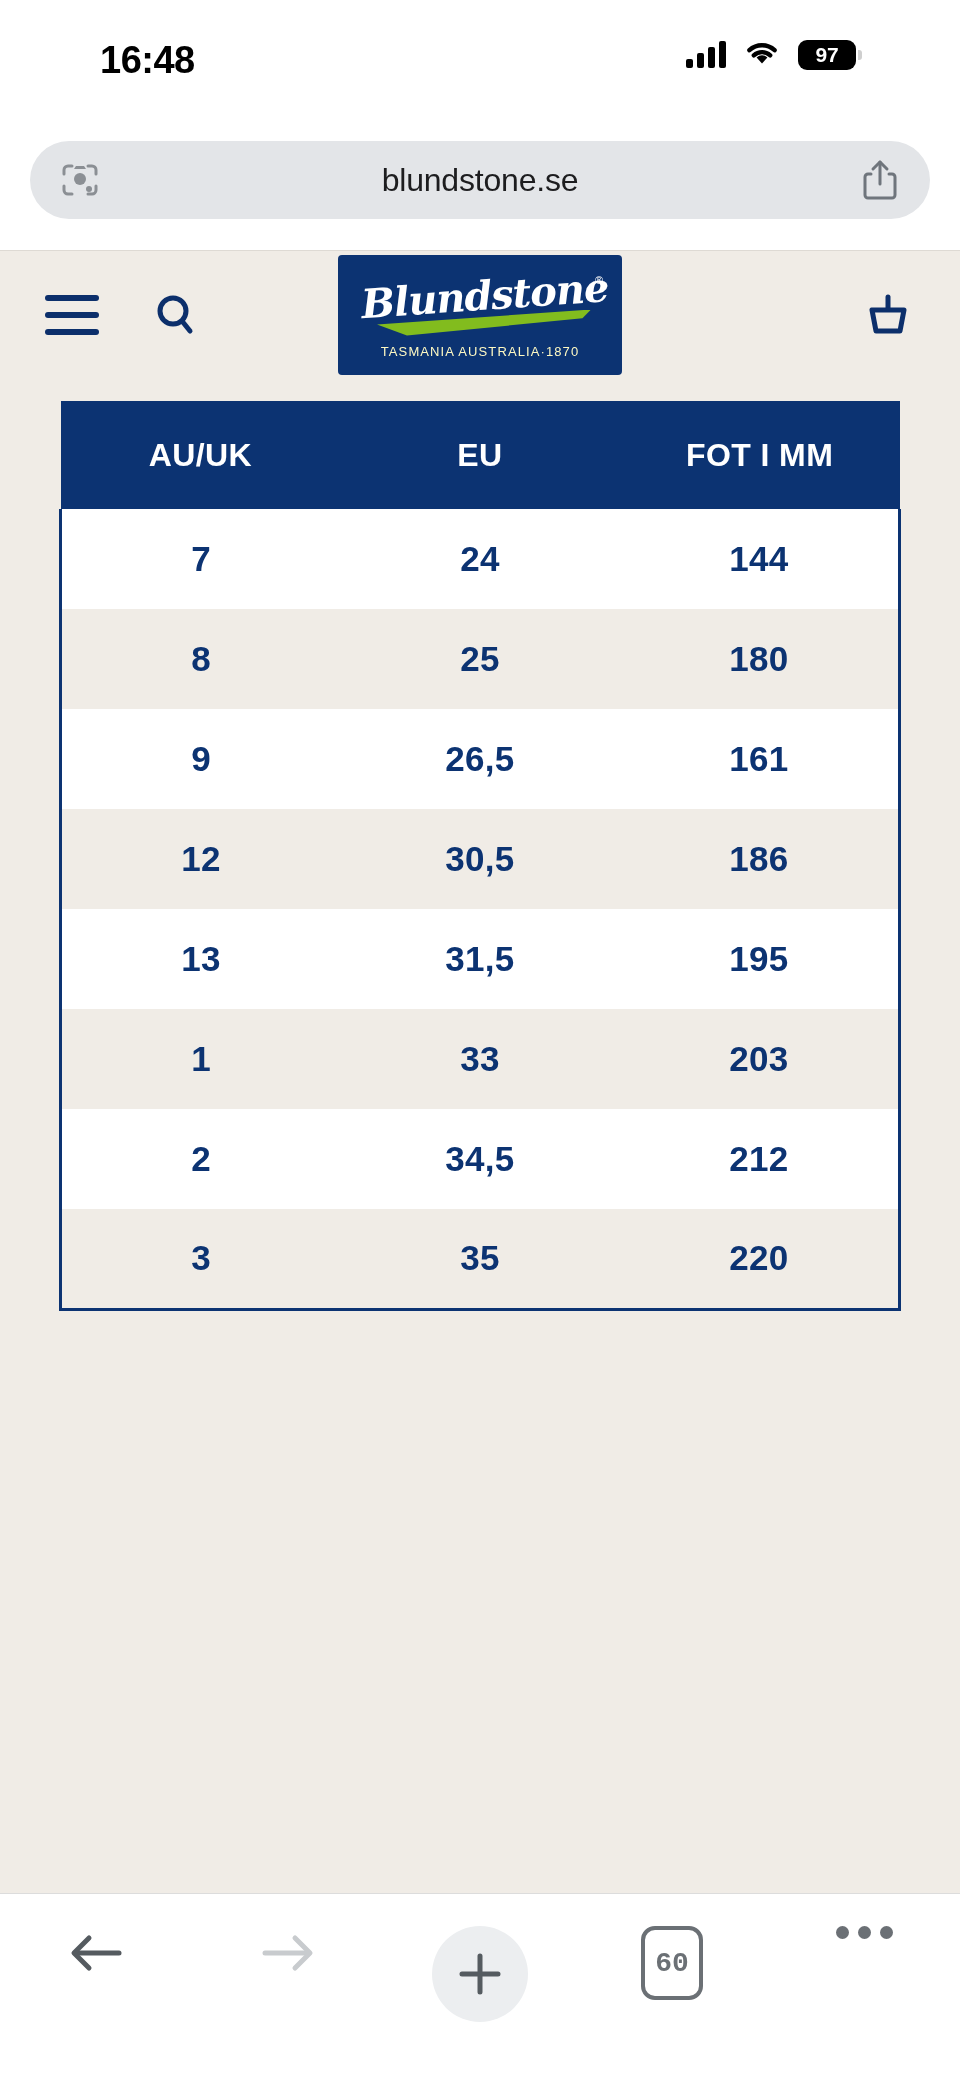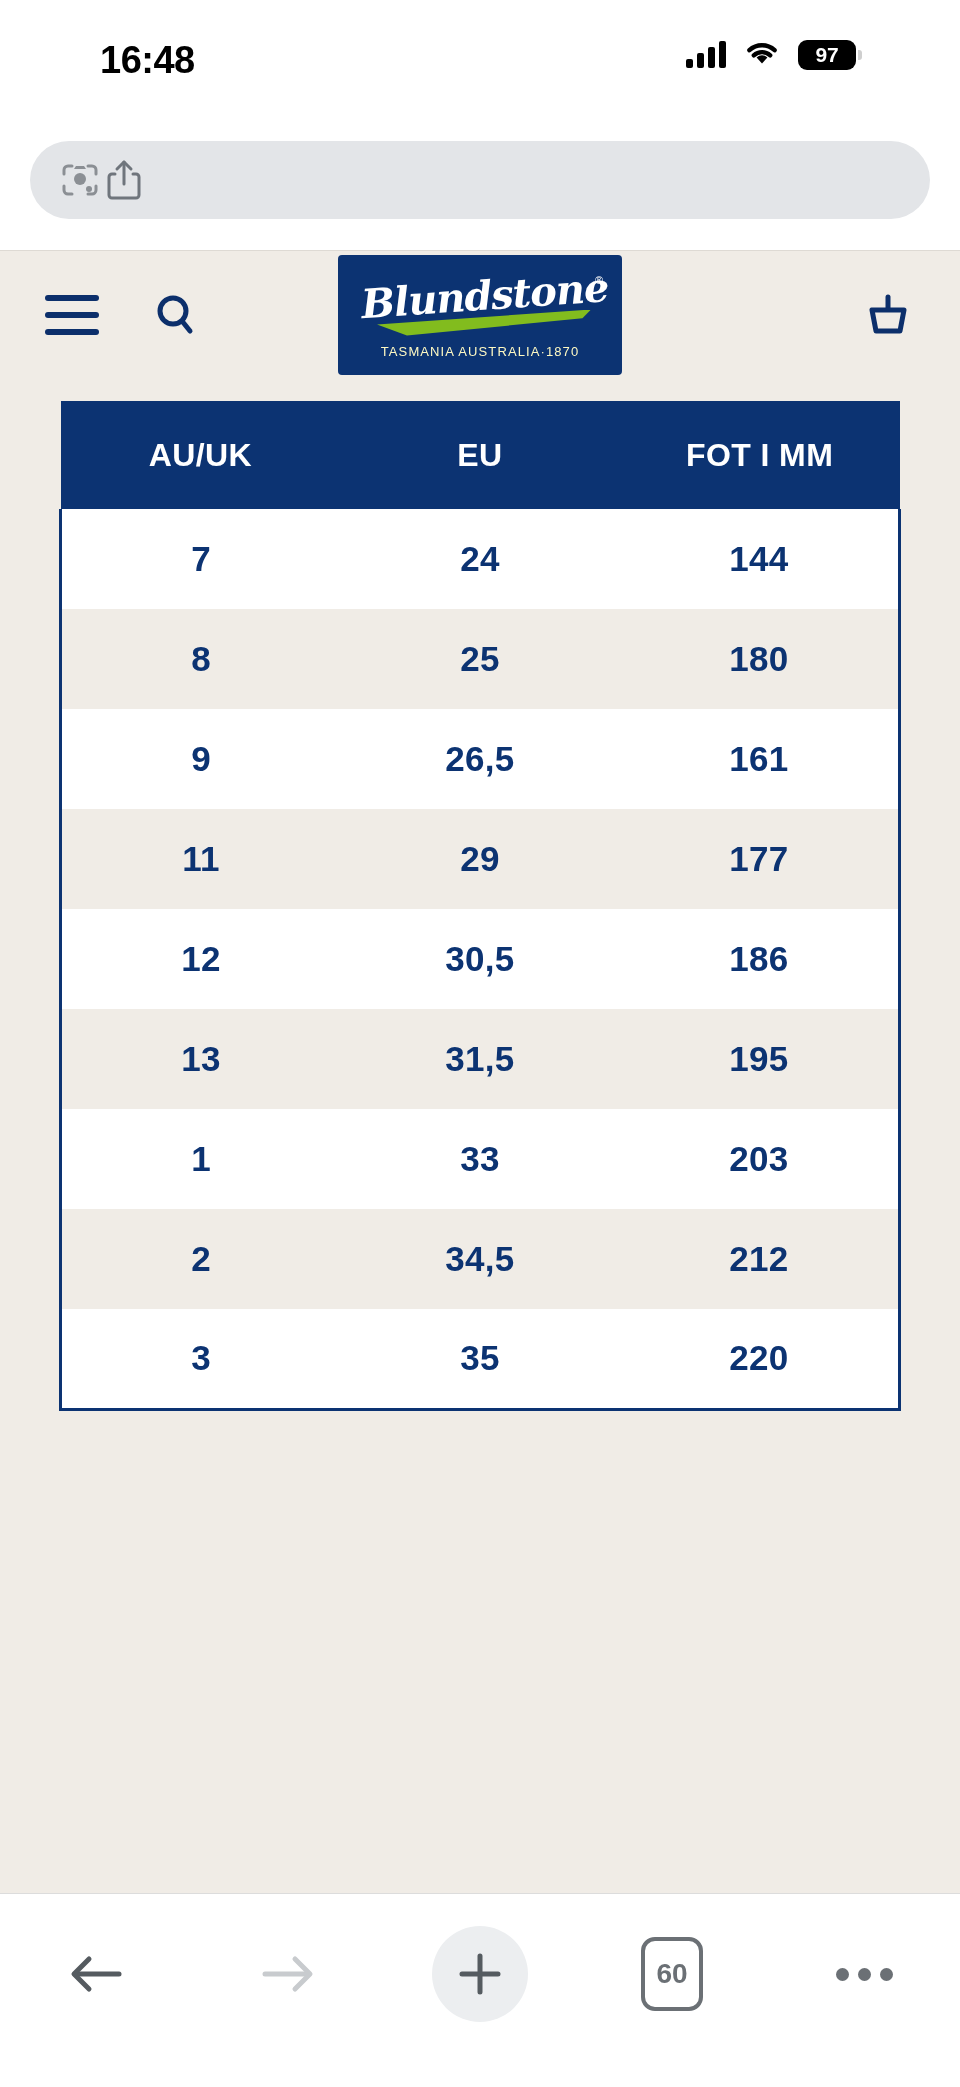--- a/index.html
+++ b/index.html
@@ -243,23 +243,23 @@
     height: 194px;
     background: #ffffff;
     border-top: 1px solid #dcdcdc;
     display: flex;
     align-items: flex-start;
     padding-top: 32px;
   }
   .bb-item {
     flex: 1;
     display: flex;
-    align-items: center;
     justify-content: center;
     height: 96px;
+    font-family: Liberation Mono, monospace;
   }
   .plus-circle {
     width: 96px; height: 96px;
     border-radius: 50%;
     background: #eceef0;
     display: flex; align-items: center; justify-content: center;
   }
   .tabcount {
     width: 62px; height: 74px;
     border: 4px solid #6b7075;
@@ -306,20 +306,21 @@
         <svg width="40" height="40" viewBox="0 0 40 40">
           <path d="M4 14 V10 a4 4 0 0 1 4-4 h4" stroke="#8b8f94" stroke-width="3" fill="none" stroke-linecap="round"></path>
           <path d="M36 14 V10 a4 4 0 0 0-4-4 h-4" stroke="#8b8f94" stroke-width="3" fill="none" stroke-linecap="round"></path>
           <path d="M4 26 v4 a4 4 0 0 0 4 4 h4" stroke="#8b8f94" stroke-width="3" fill="none" stroke-linecap="round"></path>
           <path d="M36 26 v4 a4 4 0 0 1-4 4 h-4" stroke="#8b8f94" stroke-width="3" fill="none" stroke-linecap="round"></path>
           <path d="M14 9 l2-3 h8 l2 3 z" fill="#8b8f94"></path>
           <circle cx="20" cy="19" r="6" fill="#8b8f94"></circle>
           <circle cx="29" cy="29" r="3" fill="#8b8f94"></circle>
         </svg>
       </span>
+      <span class="url-text" title="Search or enter website name">blundstone.se</span>
       <span class="icon-share">
         <svg width="40" height="44" viewBox="0 0 40 44">
           <path d="M20 4 V26" stroke="#6f757c" stroke-width="3" fill="none" stroke-linecap="round"></path>
           <path d="M13 11 L20 4 L27 11" stroke="#6f757c" stroke-width="3" fill="none" stroke-linecap="round" stroke-linejoin="round"></path>
           <path d="M11 16 H8 a3 3 0 0 0-3 3 V37 a3 3 0 0 0 3 3 H32 a3 3 0 0 0 3-3 V19 a3 3 0 0 0-3-3 h-3" stroke="#6f757c" stroke-width="3" fill="none" stroke-linecap="round"></path>
         </svg>
       </span>
     </div>
   </div>
 
@@ -380,25 +381,20 @@
             <td>8</td>
             <td>25</td>
             <td>180</td>
           </tr>
           <tr>
             <td>9</td>
             <td>26,5</td>
             <td>161</td>
           </tr>
           <tr>
-            <td>11</td>
-            <td>29</td>
-            <td>177</td>
-          </tr>
-          <tr>
             <td>12</td>
             <td>30,5</td>
             <td>186</td>
           </tr>
           <tr>
             <td>13</td>
             <td>31,5</td>
             <td>195</td>
           </tr>
           <tr>

